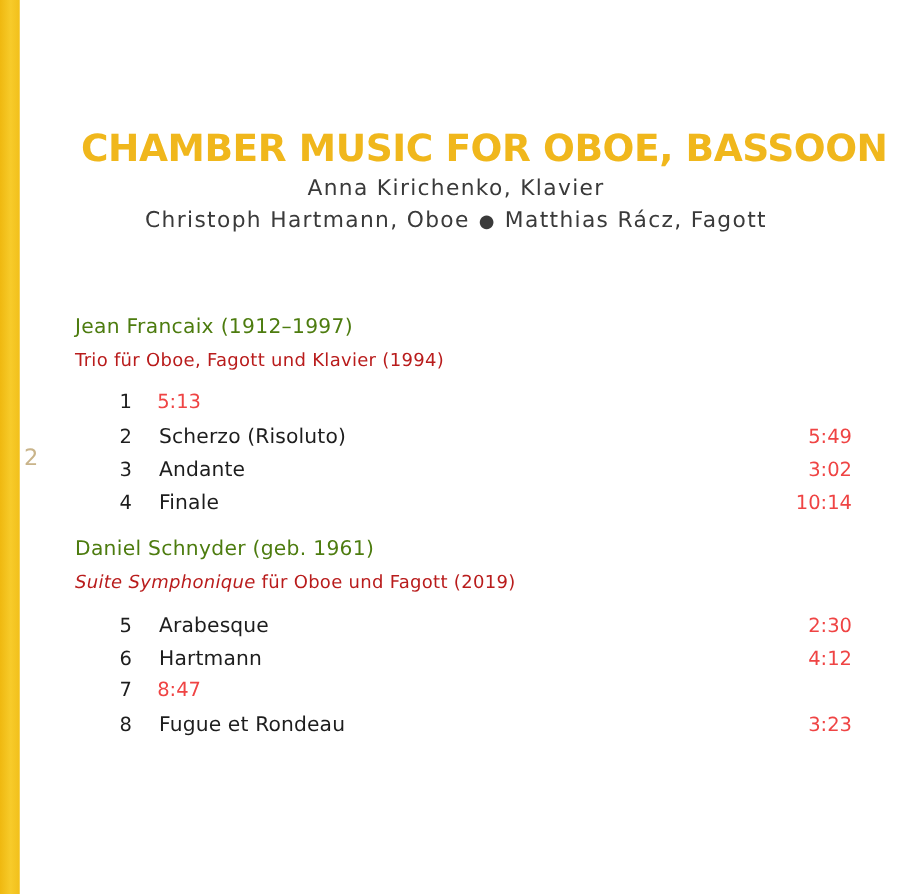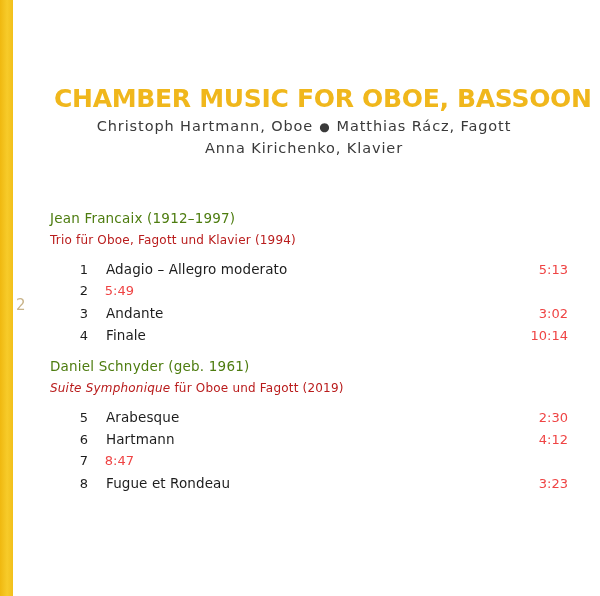--- a/index.html
+++ b/index.html
@@ -145,39 +145,39 @@
     <div class="spine-inner"></div>
   </div>
 
   <div class="page-number">2</div>
 
   <div class="content">
 
     <div class="title">CHAMBER MUSIC FOR OBOE, BASSOON &amp; PIANO</div>
 
     <div class="credits">
+      <div class="credit-line">Anna Kirichenko, Klavier</div>
       <div class="credit-line">
         <span>Christoph Hartmann, Oboe</span><span class="bullet-sep">●</span><span>Matthias Rácz, Fagott</span>
       </div>
-      <div class="credit-line">Anna Kirichenko, Klavier</div>
     </div>
 
     <div class="work work-1">
       <div class="composer">Jean Francaix (1912–1997)</div>
       <div class="worktitle">
         <span>Trio für Oboe, Fagott und Klavier (1994)</span>
       </div>
       <div class="tracks">
         <div class="track">
           <span class="track-num">1</span>
-          <span class="track-title">Adagio – Allegro moderato</span>
           <span class="track-dur">5:13</span>
         </div>
         <div class="track">
           <span class="track-num">2</span>
+          <span class="track-title">Scherzo (Risoluto)</span>
           <span class="track-dur">5:49</span>
         </div>
         <div class="track">
           <span class="track-num">3</span>
           <span class="track-title">Andante</span>
           <span class="track-dur">3:02</span>
         </div>
         <div class="track">
           <span class="track-num">4</span>
           <span class="track-title">Finale</span>

